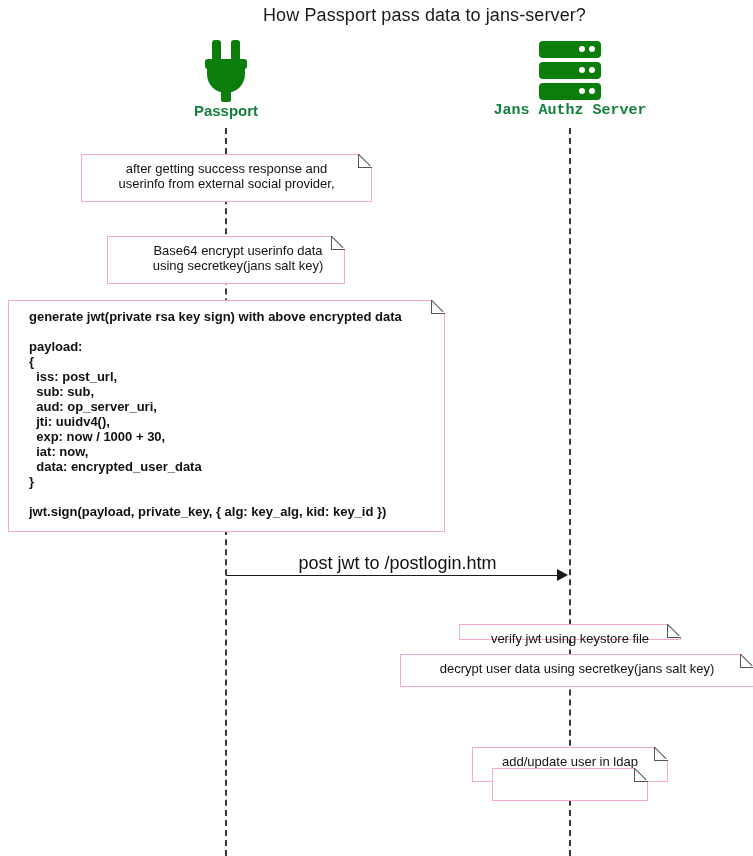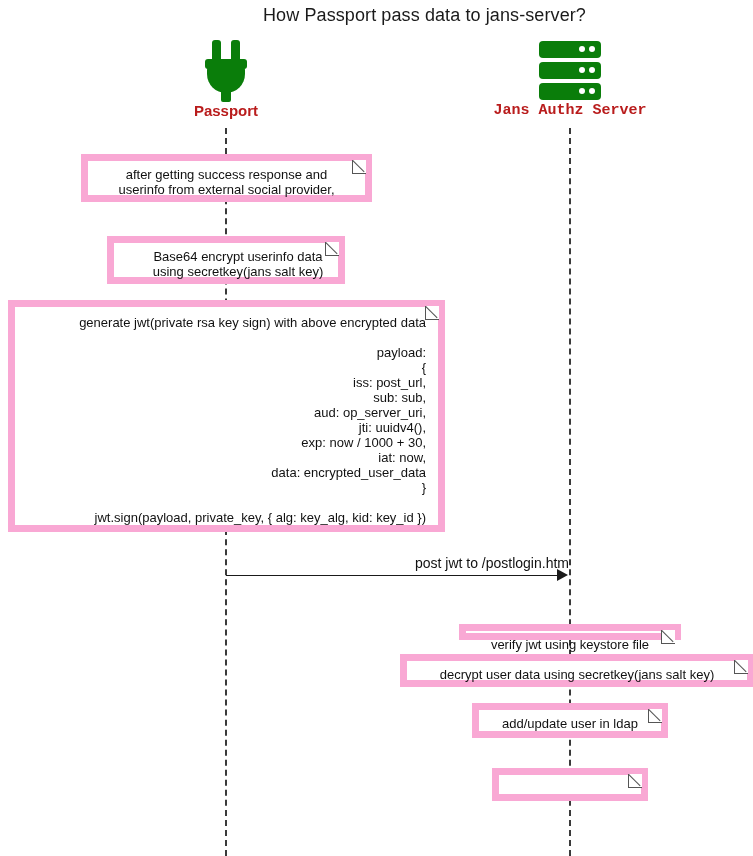--- a/index.html
+++ b/index.html
@@ -16,21 +16,21 @@
   
   .title{
     position:absolute;left:0;top:4px;width:753px;
     text-align:center;font-size:18px;line-height:22px;
     color:#1a1a1a;letter-spacing:0.1px;padding-left:48px;
   }
 
   
   .participant{position:absolute;text-align:center;}
   .participant .pname{
-    font-size:15px;font-weight:bold;color:#b91c1c;
+    font-size:15px;font-weight:bold;color:#15803d;
     line-height:18px;white-space:nowrap;
   }
   .icon-wrap{height:62px;display:flex;align-items:flex-end;justify-content:center;}
 
   
   .plug{position:relative;width:56px;height:62px;}
   .plug .prong{position:absolute;top:0;width:9px;height:22px;background:#0a7d0a;border-radius:3px;}
   .plug .prong.l{left:14px;}
   .plug .prong.r{left:33px;}
   .plug .cap{position:absolute;top:19px;left:7px;width:42px;height:10px;background:#0a7d0a;border-radius:3px;}
@@ -50,21 +50,21 @@
 
   
   .lifeline{
     position:absolute;width:0;border-left:2px dashed #3a3a3a;
   }
 
   
   .note{
     position:absolute;box-sizing:border-box;
     background:#ffffff;
-    border:7px solid #f9a8d4;
+    border:1px solid #f9a8d4;
     font-size:13px;line-height:15px;color:#111;
     z-index:5;
   }
   .note .fold{
     position:absolute;top:-1px;right:-1px;width:13px;height:13px;
     background:#ffffff;
     border-left:1px solid #555555;
     border-bottom:1px solid #555555;
     transform:none;
   }
@@ -72,35 +72,35 @@
     position:absolute;top:-1px;right:-1px;width:13px;height:13px;
     overflow:hidden;
   }
   .note .foldline:after{
     content:"";position:absolute;left:-4px;top:-4px;
     width:22px;height:1px;background:#555555;
     transform:rotate(45deg);transform-origin:0 0;
   }
   .note .ntext{display:block;white-space:pre;}
   .note.center .ntext{text-align:center;}
-  .note.left .ntext{text-align:right;}
+  .note.left .ntext{text-align:left;font-weight:bold;}
   .note-inner{padding:6px 10px 6px 10px;}
   .note.big .note-inner{padding:8px 12px 8px 20px;}
 
   
   .msg-line{position:absolute;height:0;border-top:1.5px solid #1a1a1a;z-index:6;}
   .msg-head{
     position:absolute;width:0;height:0;z-index:7;
     border-top:6px solid transparent;
     border-bottom:6px solid transparent;
     border-left:11px solid #1a1a1a;
   }
   .msg-label{
-    position:absolute;font-size:14px;line-height:15px;color:#111;
-    text-align:right;white-space:nowrap;z-index:7;
+    position:absolute;font-size:18px;line-height:15px;color:#111;
+    text-align:center;white-space:nowrap;z-index:7;
   }
 </style>
 </head>
 <body>
 
 <div id="diagram">
 
   <div class="title">How Passport pass data to jans-server?</div>
 
   <div class="lifeline" style="left:225px;top:128px;height:728px;"></div>
@@ -193,21 +193,21 @@
   </div>
 
   <div class="note center" style="left:400px;top:654px;width:354px;height:33px;">
     <div class="note-inner">
       <span class="ntext">decrypt user data using secretkey(jans salt key)</span>
     </div>
     <span class="fold"></span>
     <span class="foldline"></span>
   </div>
 
-  <div class="note center" style="left:472px;top:703px;width:196px;height:35px;">
+  <div class="note center" style="left:472px;top:747px;width:196px;height:35px;">
     <div class="note-inner">
       <span class="ntext">add/update user in ldap</span>
     </div>
     <span class="fold"></span>
     <span class="foldline"></span>
   </div>
 
   <div class="note center" style="left:492px;top:768px;width:156px;height:33px;">
     <span class="fold"></span>
     <span class="foldline"></span>

